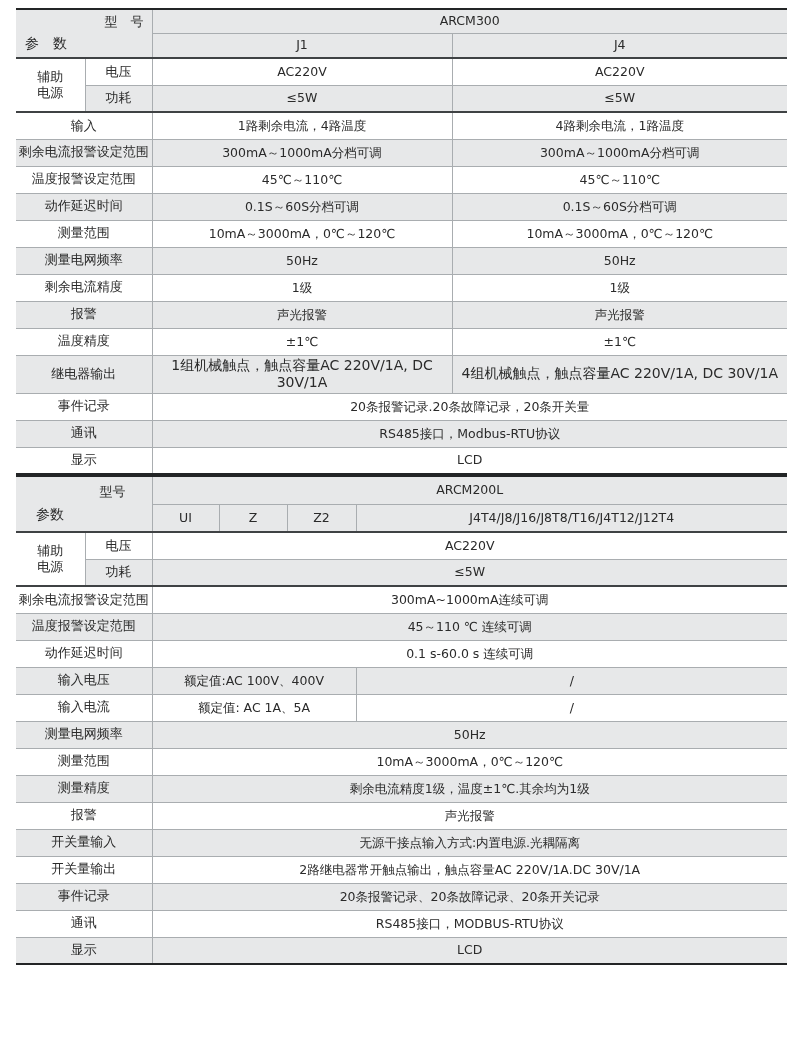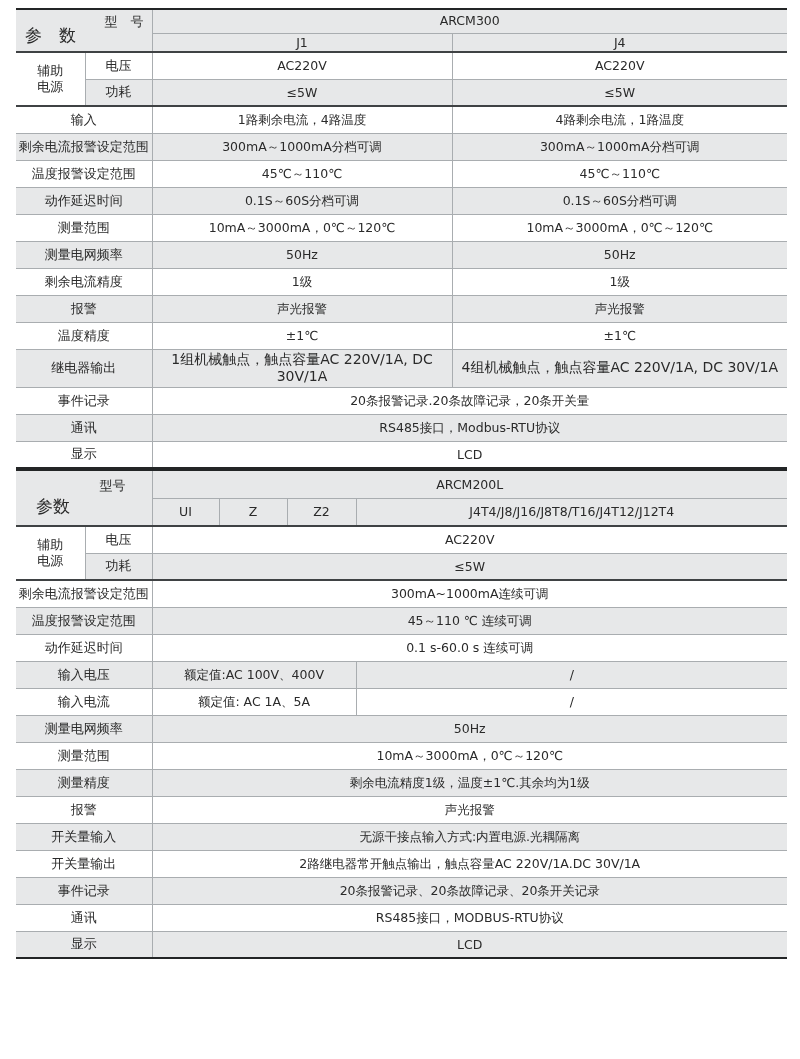--- a/index.html
+++ b/index.html
@@ -36,38 +36,38 @@
   }
   tr.shade td{background:var(--shade);}
   td.vl{border-left:1px solid var(--line);}
   tr.hdr2 td{border-bottom:2px solid var(--heavy);}
   tr.auxlast td, td.groupcell{border-bottom:2px solid var(--heavy);}
   td.p{font-size:13px;}
   td.sm{font-size:14px;}
   td.pre{white-space:pre-line;font-size:13px;}
   
   table.t1 tr.hdr1 td{height:24px;}
-  table.t1 tr.hdr2 td{height:19px;}
+  table.t1 tr.hdr2 td{height:25px;}
   table.t1 tr.body td{height:27px;}
   table.t2 tr.hdr1 td{height:28px;}
   table.t2 tr.hdr2 td{height:28px;}
   table.t2 tr.body td{height:27px;}
   
   td.diag{
     position:relative;padding:4px;
     background-color:var(--shade);
     background-image:linear-gradient(to top right,
       transparent calc(50% - 0.6px),
       var(--line) calc(50% - 0.6px),
       var(--line) calc(50% + 0.6px),
       transparent calc(50% + 0.6px));
     border-bottom:2px solid var(--heavy);
   }
   td.diag .dtr{position:absolute;top:4px;right:8px;font-size:13px;}
-  td.diag .dbl{position:absolute;bottom:5px;left:9px;font-size:17px;}
+  td.diag .dbl{position:absolute;bottom:5px;left:9px;font-size:14px;}
   table.t2 td.diag .dtr{top:7px;right:26px;}
   table.t2 td.diag .dbl{bottom:8px;left:20px;text-align:right;}
 </style>
 </head>
 <body>
 
 <div class="page">
 
 
   <table class="spec t1">

